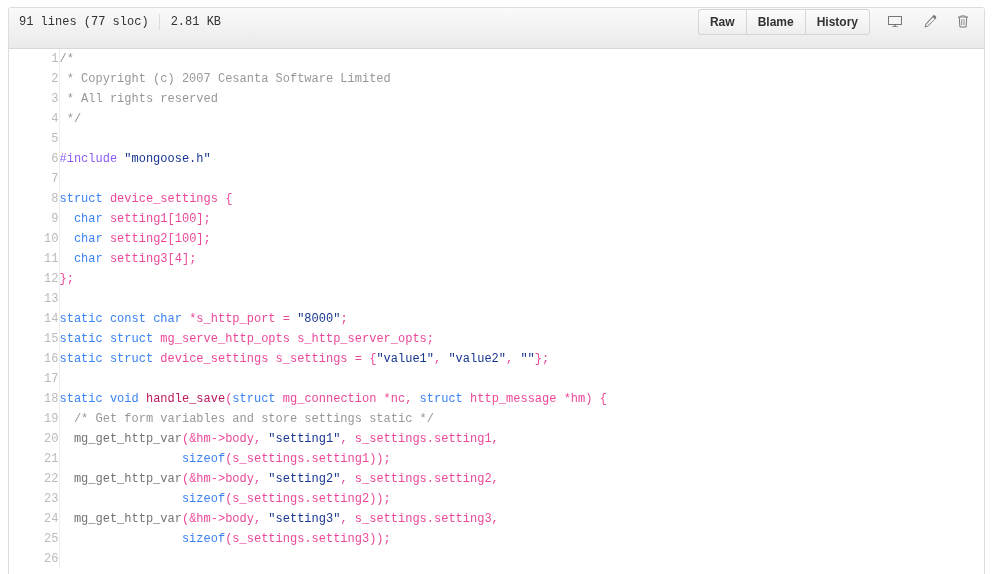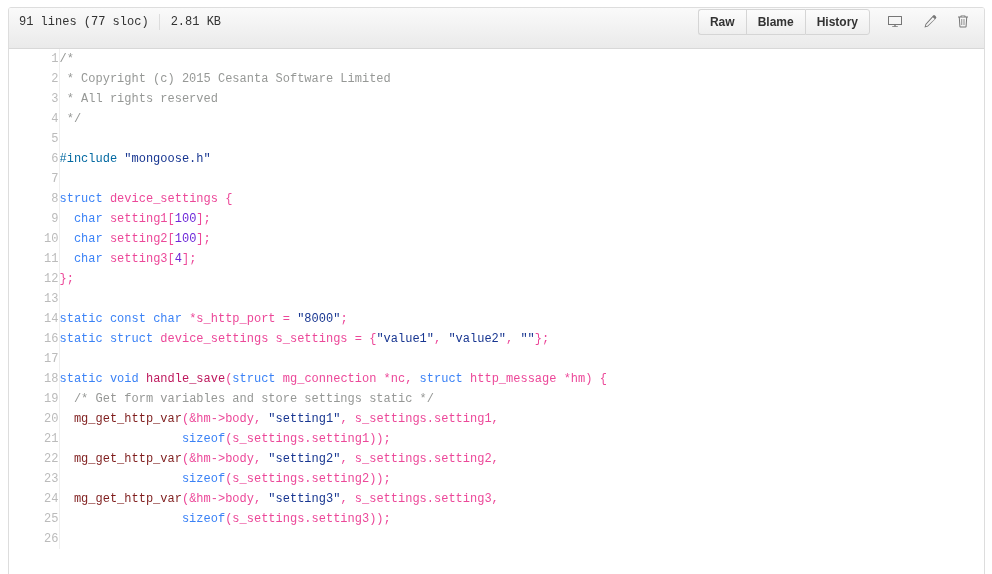--- a/index.html
+++ b/index.html
@@ -150,24 +150,24 @@
     line-height: 20px;
     color: #333;
     white-space: pre;
     overflow: hidden;
   }
 
   
   .tok-com  { color: #969896; }
   .tok-kw   { color: #3b82f6; }
   .tok-str  { color: #183691; }
-  .tok-num  { color: #6d28d9; }
+  .tok-num  { color: #ec4899; }
   .tok-fn   { color: #be185d; }
-  .tok-bi   { color: #7f1d1d; text-align: center; }
-  .tok-pre  { color: #0369a1; margin-top: 24px; }
+  .tok-bi   { color: #737373; text-align: center; }
+  .tok-pre  { color: #8b5cf6; margin-top: 24px; }
   .tok-pln  { color: #ec4899; }
 </style>
 </head>
 <body>
 
 <div id="app">
 
   <div class="file-box">
 
     <div class="file-header">
@@ -215,21 +215,21 @@
 
     <div class="blob-wrapper">
       <table class="blob-table">
         <tbody>
             <tr>
               <td class="line-num">1</td>
               <td class="line-code"><span class="tok-com">/*</span></td>
             </tr>
             <tr>
               <td class="line-num">2</td>
-              <td class="line-code"><span class="tok-com"> * Copyright (c) 2015 Cesanta Software Limited</span></td>
+              <td class="line-code"><span class="tok-com"> * Copyright (c) 2007 Cesanta Software Limited</span></td>
             </tr>
             <tr>
               <td class="line-num">3</td>
               <td class="line-code"><span class="tok-com"> * All rights reserved</span></td>
             </tr>
             <tr>
               <td class="line-num">4</td>
               <td class="line-code"><span class="tok-com"> */</span></td>
             </tr>
             <tr>
@@ -264,20 +264,24 @@
               <td class="line-num">12</td>
               <td class="line-code"><span class="tok-pln">};</span></td>
             </tr>
             <tr>
               <td class="line-num">13</td>
               <td class="line-code">&nbsp;</td>
             </tr>
             <tr>
               <td class="line-num">14</td>
               <td class="line-code"><span class="tok-kw">static</span><span class="tok-pln"> </span><span class="tok-kw">const</span><span class="tok-pln"> </span><span class="tok-kw">char</span><span class="tok-pln"> *s_http_port = </span><span class="tok-str">"8000"</span><span class="tok-pln">;</span></td>
+            </tr>
+            <tr>
+              <td class="line-num">15</td>
+              <td class="line-code"><span class="tok-kw">static</span><span class="tok-pln"> </span><span class="tok-kw">struct</span><span class="tok-pln"> mg_serve_http_opts s_http_server_opts;</span></td>
             </tr>
             <tr>
               <td class="line-num">16</td>
               <td class="line-code"><span class="tok-kw">static</span><span class="tok-pln"> </span><span class="tok-kw">struct</span><span class="tok-pln"> device_settings s_settings = {</span><span class="tok-str">"value1"</span><span class="tok-pln">, </span><span class="tok-str">"value2"</span><span class="tok-pln">, </span><span class="tok-str">""</span><span class="tok-pln">};</span></td>
             </tr>
             <tr>
               <td class="line-num">17</td>
               <td class="line-code">&nbsp;</td>
             </tr>
             <tr>

